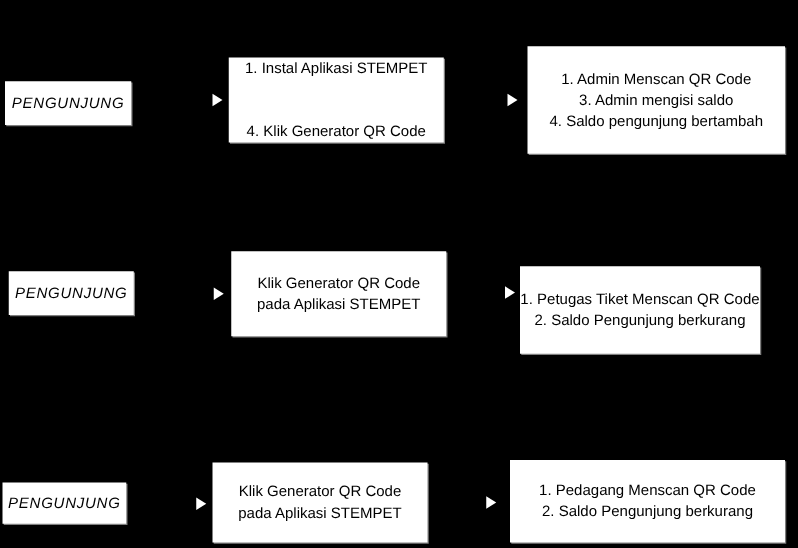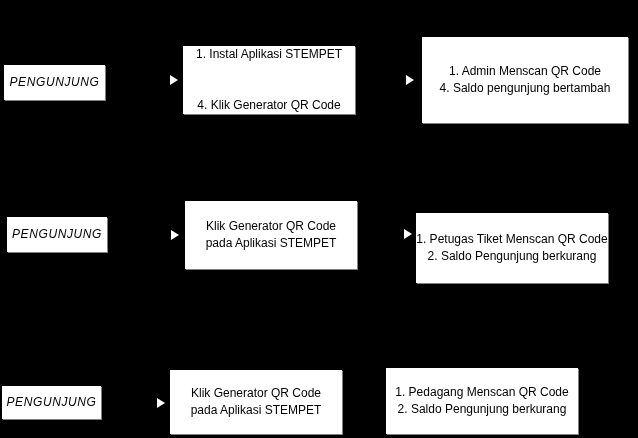--- a/index.html
+++ b/index.html
@@ -42,38 +42,39 @@
   .b2a{left:7px;top:217px;width:100px;height:35px;}
   .a2a{left:171px;top:230px;}
   .b2b{left:185px;top:201px;width:172px;height:68px;}
   .a2b{left:404px;top:229px;}
   .b2c{left:416px;top:213px;width:192px;height:70px;}
   
   .b3a{left:2px;top:386px;width:99px;height:33px;}
   .a3a{left:157px;top:398px;}
   .b3b{left:170px;top:370px;width:172px;height:64px;}
   .a3b{left:389px;top:397px;}
-  .b3c{left:386px;top:368px;width:192px;height:66px;}
+  .b3c{left:408px;top:368px;width:220px;height:66px;}
 </style>
 </head>
 <body>
 
 <div class="canvas">
 
   <div class="box actor b1a">
     <div>PENGUNJUNG</div>
   </div>
   <div class="arrow a1a"></div>
   <div class="box b1b">
     <div>1. Instal Aplikasi STEMPET</div>
     <div>4. Klik Generator QR Code</div>
   </div>
   <div class="arrow a1b"></div>
   <div class="box b1c">
     <div>1. Admin Menscan QR Code</div>
+    <div>3. Admin mengisi saldo</div>
     <div>4. Saldo pengunjung bertambah</div>
   </div>
 
   <div class="box actor b2a">
     <div>PENGUNJUNG</div>
   </div>
   <div class="arrow a2a"></div>
   <div class="box b2b">
     <div>Klik Generator QR Code</div>
     <div>pada Aplikasi STEMPET</div>

